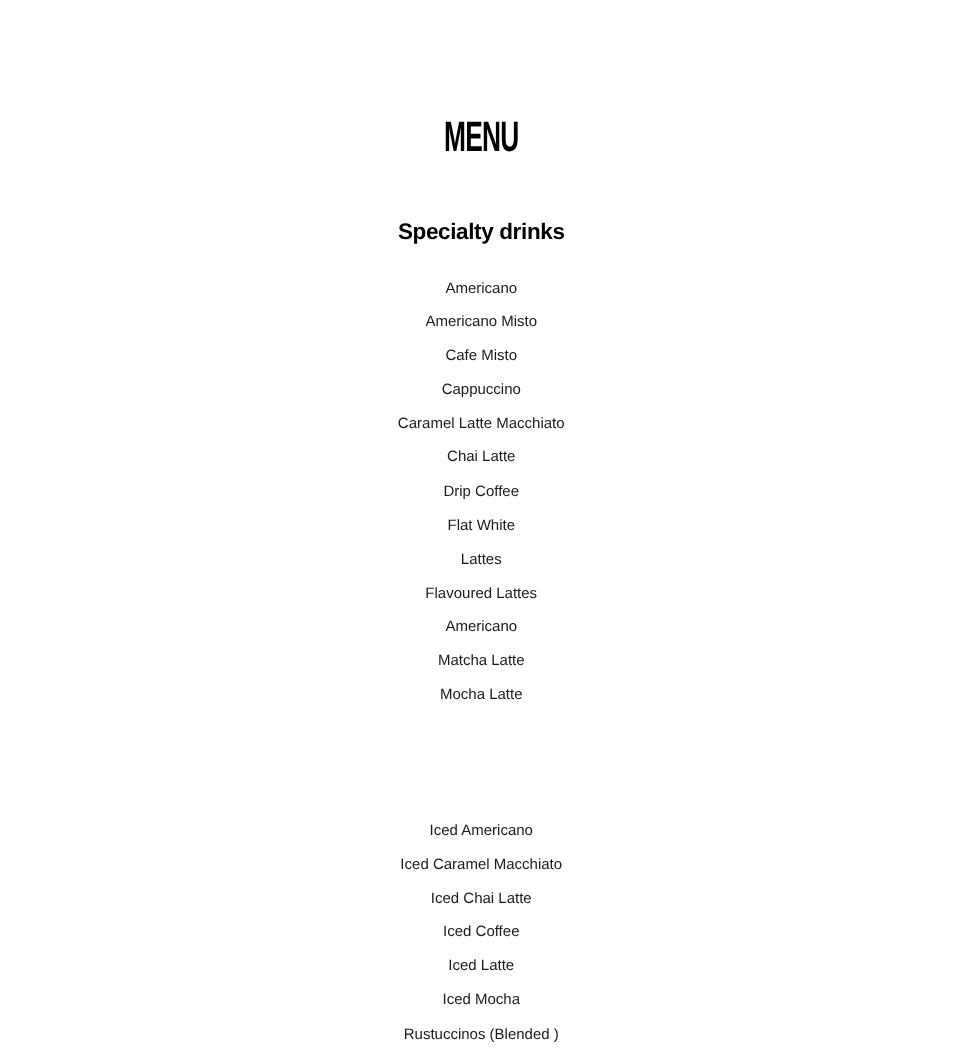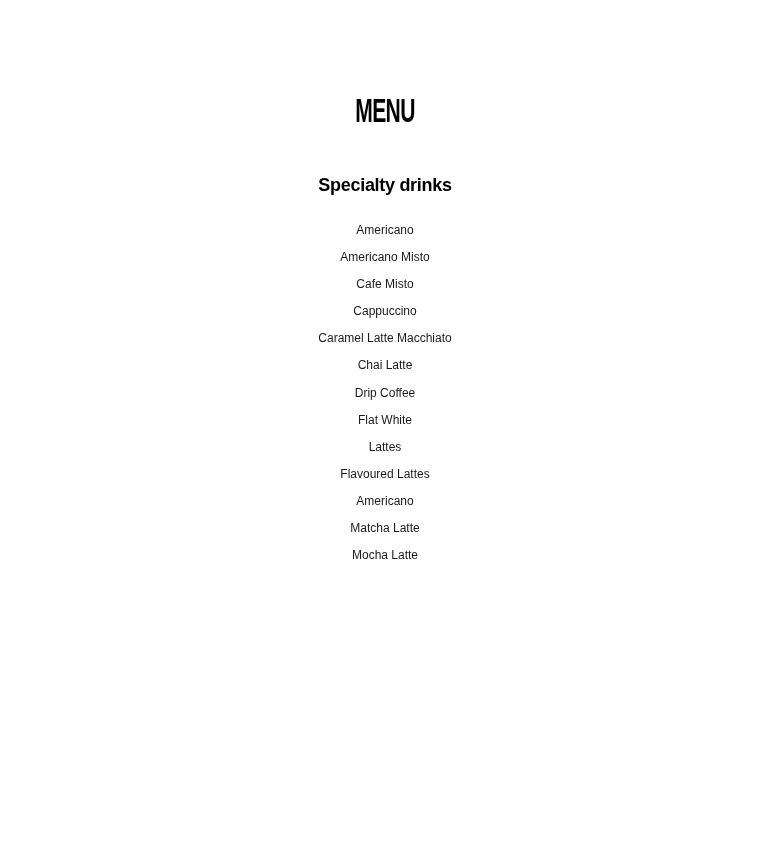--- a/index.html
+++ b/index.html
@@ -82,13 +82,22 @@
     <li>Chai Latte</li>
     <li>Drip Coffee</li>
     <li>Flat White</li>
     <li>Lattes</li>
     <li>Flavoured Lattes</li>
     <li>Americano</li>
     <li>Matcha Latte</li>
     <li>Mocha Latte</li>
   </ul>
 
+  <ul class="item-list list-iced">
+    <li>Iced Americano</li>
+    <li>Iced Caramel Macchiato</li>
+    <li>Iced Chai Latte</li>
+    <li>Iced Coffee</li>
+    <li>Iced Latte</li>
+    <li>Iced Mocha</li>
+    <li>Rustuccinos (Blended )</li>
+  </ul>
 </div>
 
 </body></html>

